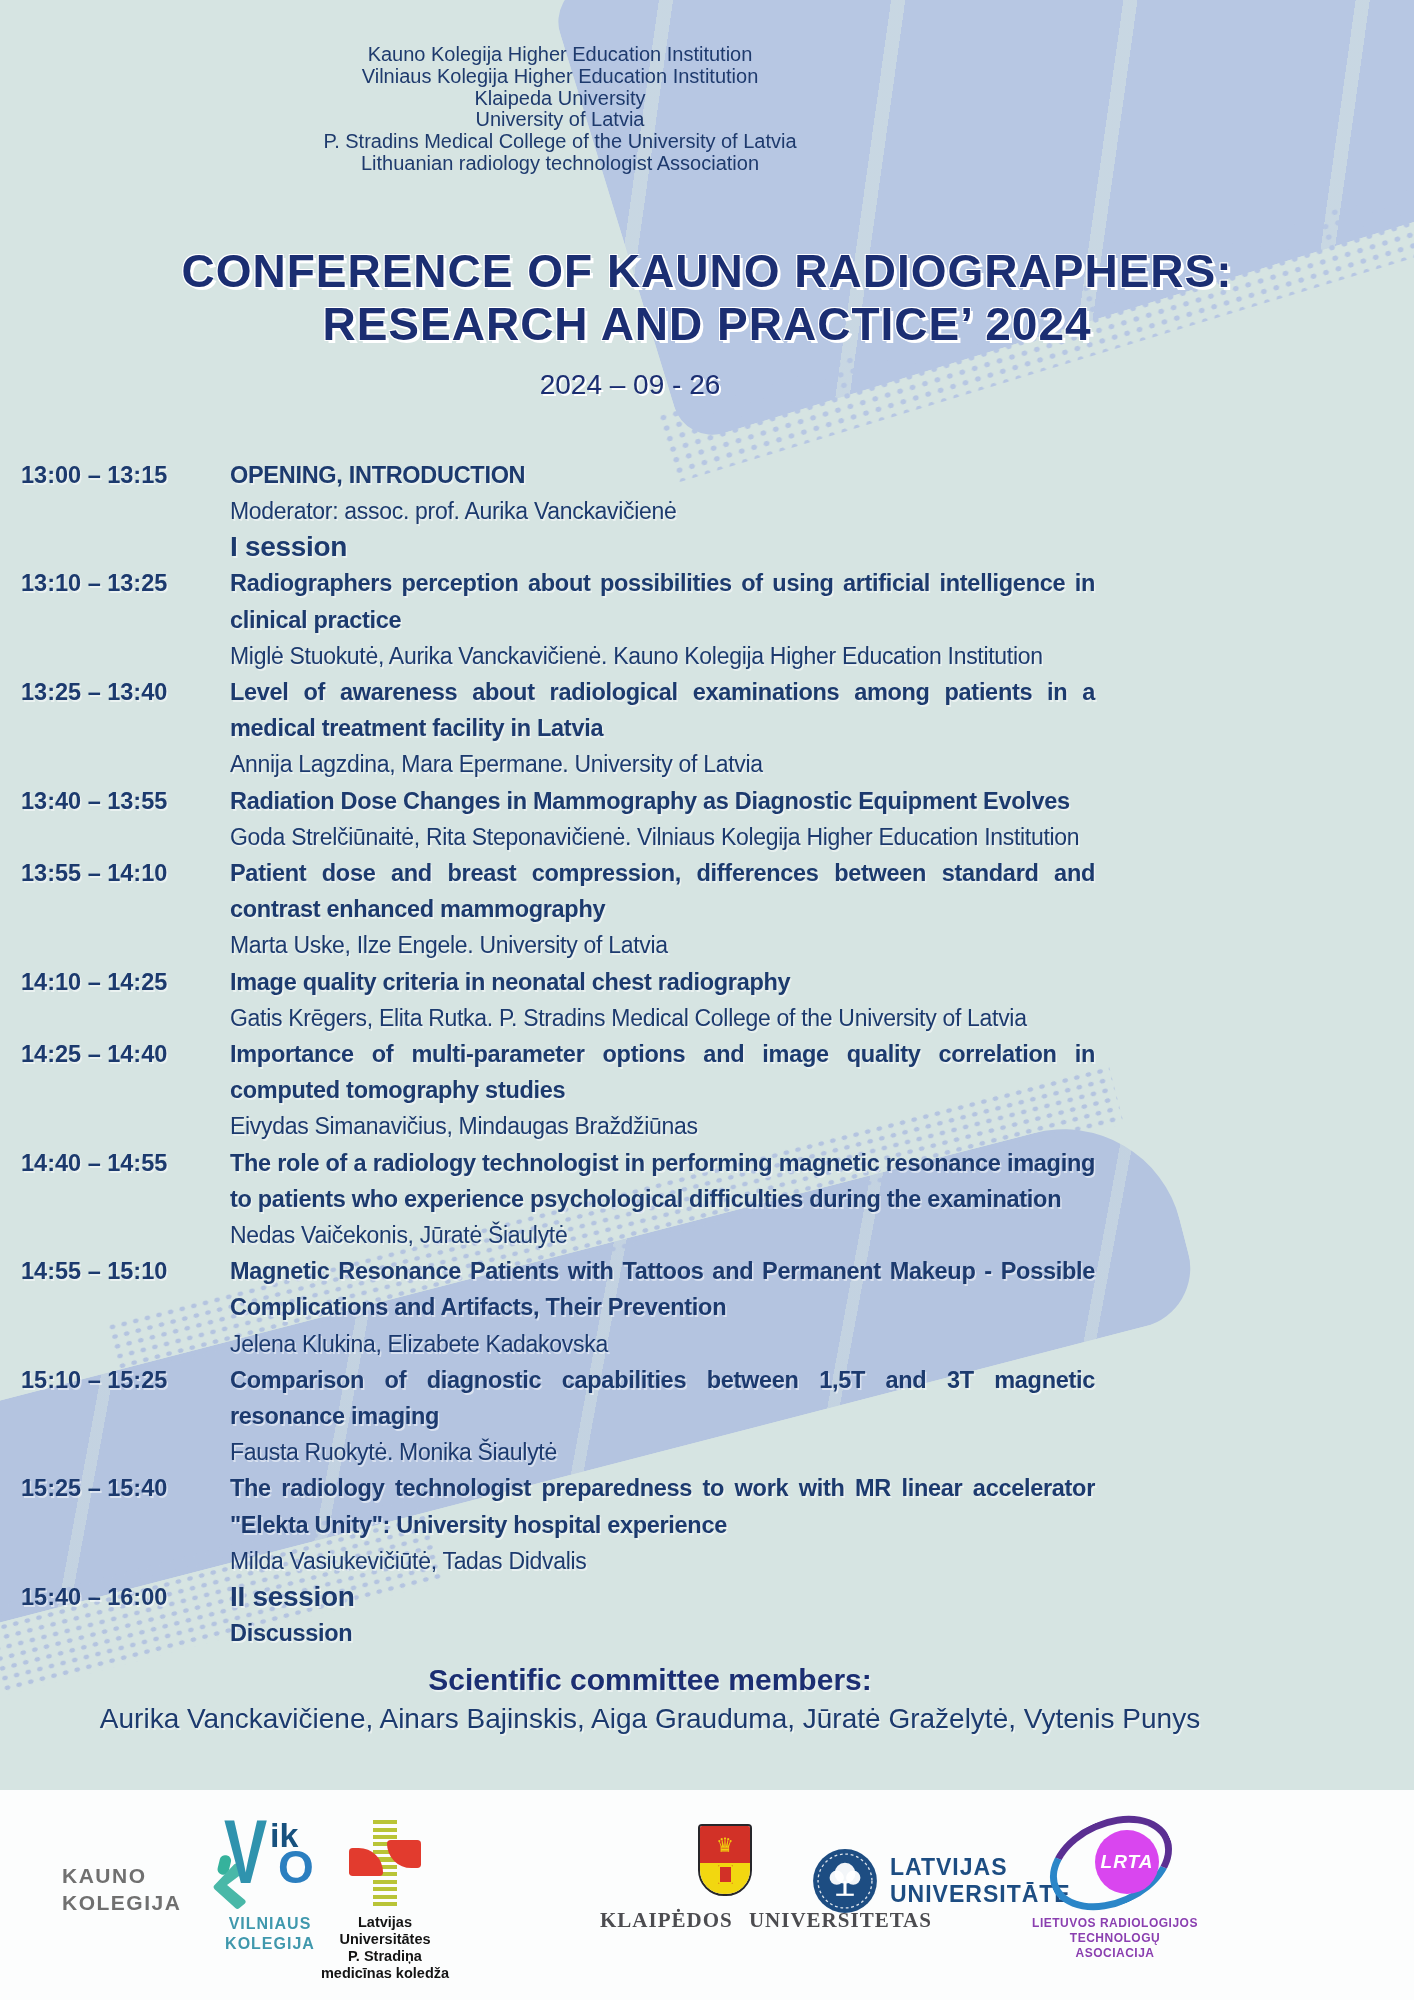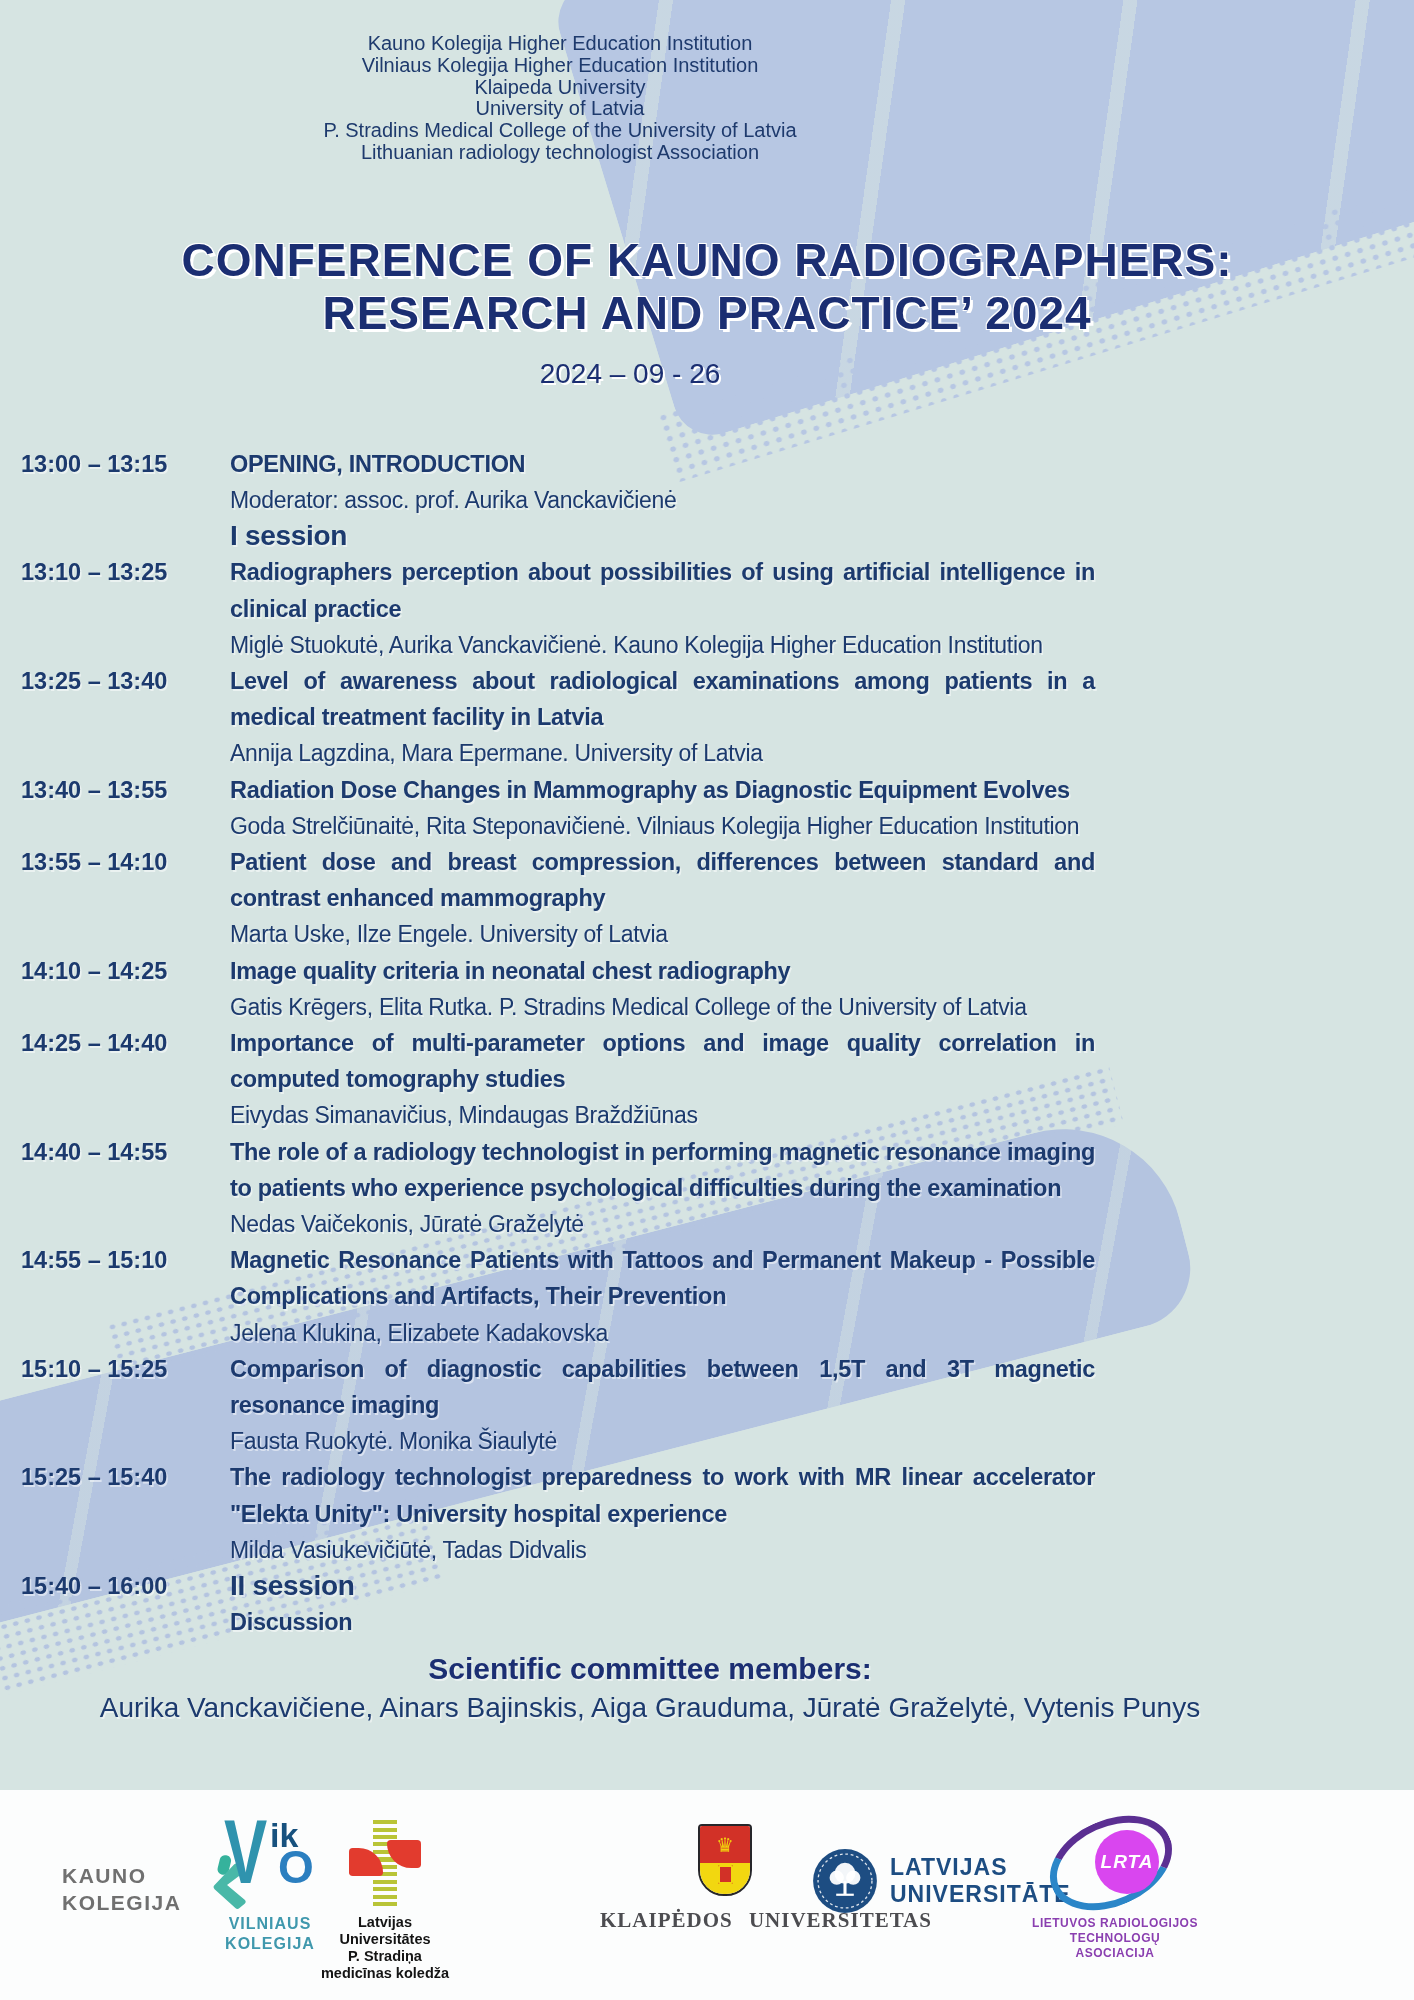--- a/index.html
+++ b/index.html
@@ -41,21 +41,21 @@
   .band-bl::after {
     content:''; position:absolute; left:-30px; bottom:-72px; width:48%; height:92px;
     background-image: radial-gradient(#b4c4e0 2.4px, rgba(180,196,224,0) 3.2px);
     background-size:12px 10px;
   }
 
   .content { position:relative; z-index:1; }
 
   
   .institutions {
-    width:1120px; padding-top:33px; text-align:center;
+    width:1120px; padding-top:44px; text-align:center;
     font-size:20px; line-height:21.8px; color:#1e3a6d;
   }
   .main-title {
     width:1414px; margin:70px 0 0 0; text-align:center;
     font-size:46px; line-height:53px; font-weight:bold; letter-spacing:1px;
     color:#1b2e72;
     text-shadow: 3px 3px 0 #ffffff, -1px -1px 0 #ffffff, 1px -1px 0 #ffffff, -1px 1px 0 #ffffff;
   }
   .date-line {
     width:1260px; margin-top:18px; text-align:center;
@@ -216,21 +216,21 @@
           <div class="time">14:25 – 14:40</div>
           <div class="cell">
             <p class="bold">Importance of multi-parameter options and image quality correlation in computed tomography studies</p>
             <p class="regular">Eivydas Simanavičius, Mindaugas Braždžiūnas</p>
           </div>
         </div>
         <div class="srow">
           <div class="time">14:40 – 14:55</div>
           <div class="cell">
             <p class="bold">The role of a radiology technologist in performing magnetic resonance imaging to patients who experience psychological difficulties during the examination</p>
-            <p class="regular">Nedas Vaičekonis, Jūratė Graželytė</p>
+            <p class="regular">Nedas Vaičekonis, Jūratė Šiaulytė</p>
           </div>
         </div>
         <div class="srow">
           <div class="time">14:55 – 15:10</div>
           <div class="cell">
             <p class="bold">Magnetic Resonance Patients with Tattoos and Permanent Makeup - Possible Complications and Artifacts, Their Prevention</p>
             <p class="regular">Jelena Klukina, Elizabete Kadakovska</p>
           </div>
         </div>
         <div class="srow">

